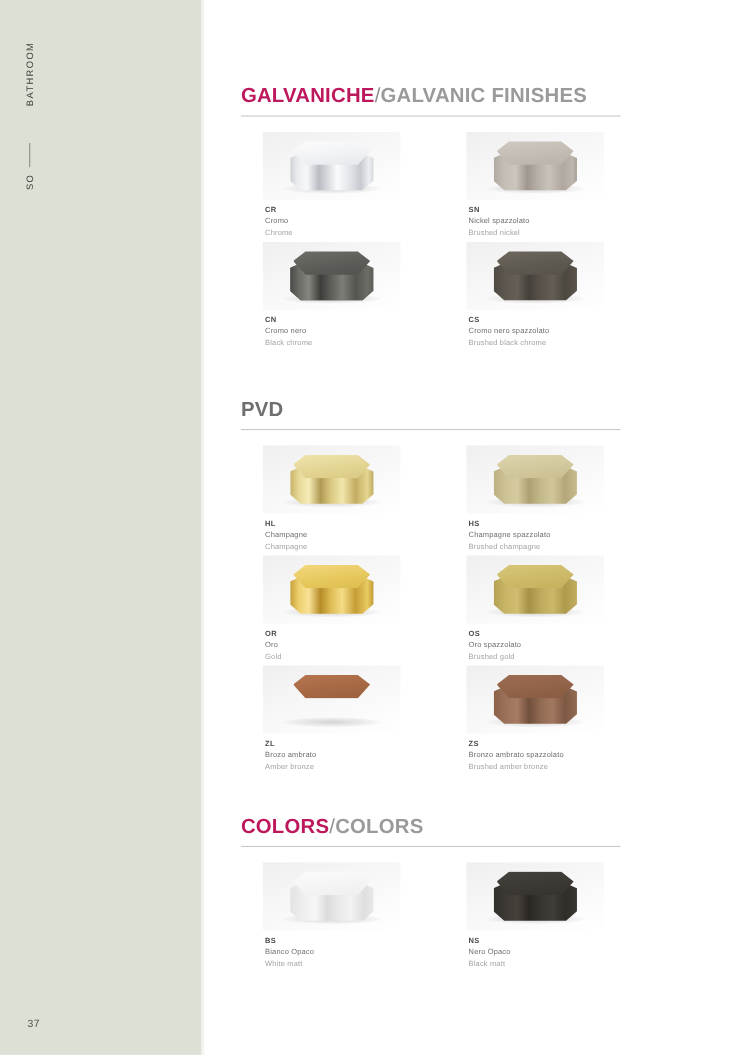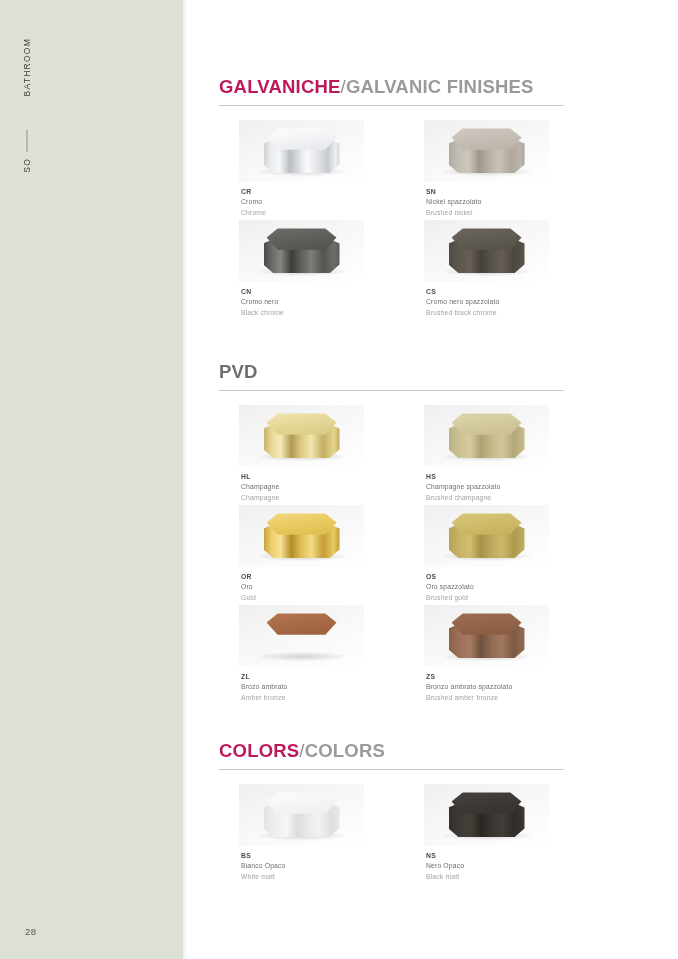--- a/index.html
+++ b/index.html
@@ -244,21 +244,21 @@
 </style>
 </head>
 <body>
 
 <div class="sidebar">
   <div class="vert-text-wrap">
     <div class="vert-text vert-bathroom">BATHROOM</div>
     <div class="vert-rule"></div>
     <div class="vert-text vert-so">SO</div>
   </div>
-  <div class="page-number">28</div>
+  <div class="page-number">37</div>
 </div>
 <div class="sidebar-edge"></div>
 
 <div class="content">
 
   <div class="section" id="sec-galvaniche" style="top:78px;">
     <div class="section-title">
       <span class="t-strong">GALVANICHE</span><span class="t-slash">/</span><span class="t-light">GALVANIC FINISHES</span>
     </div>
     <div class="section-rule"></div>

